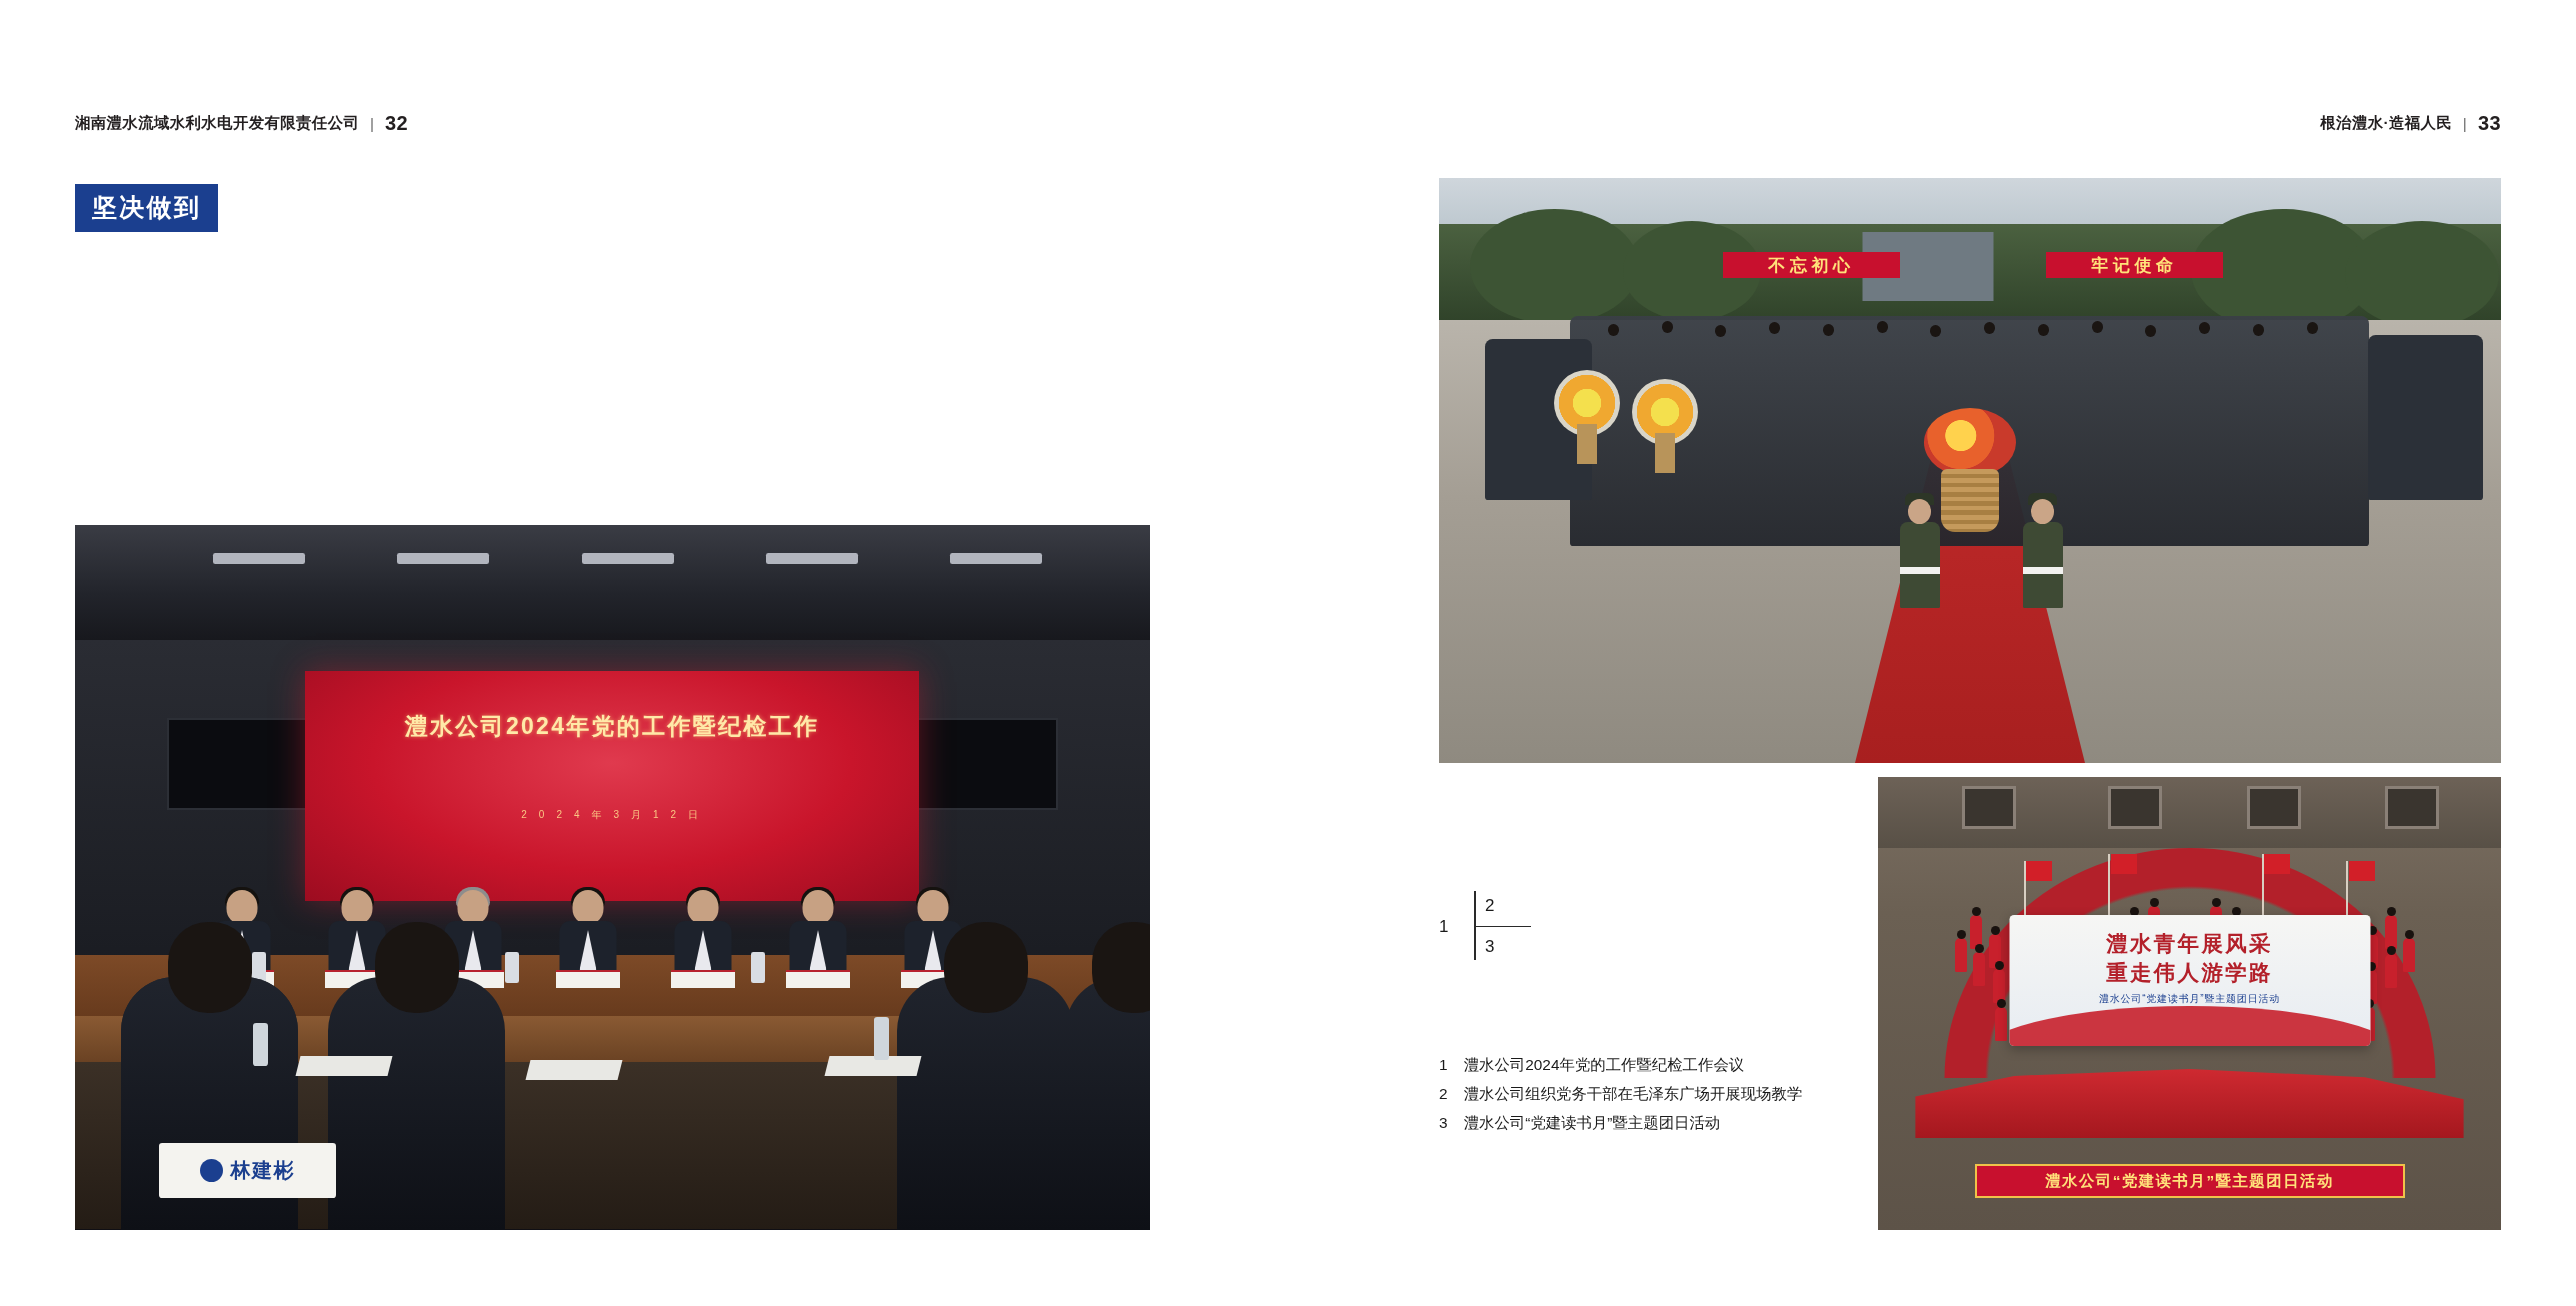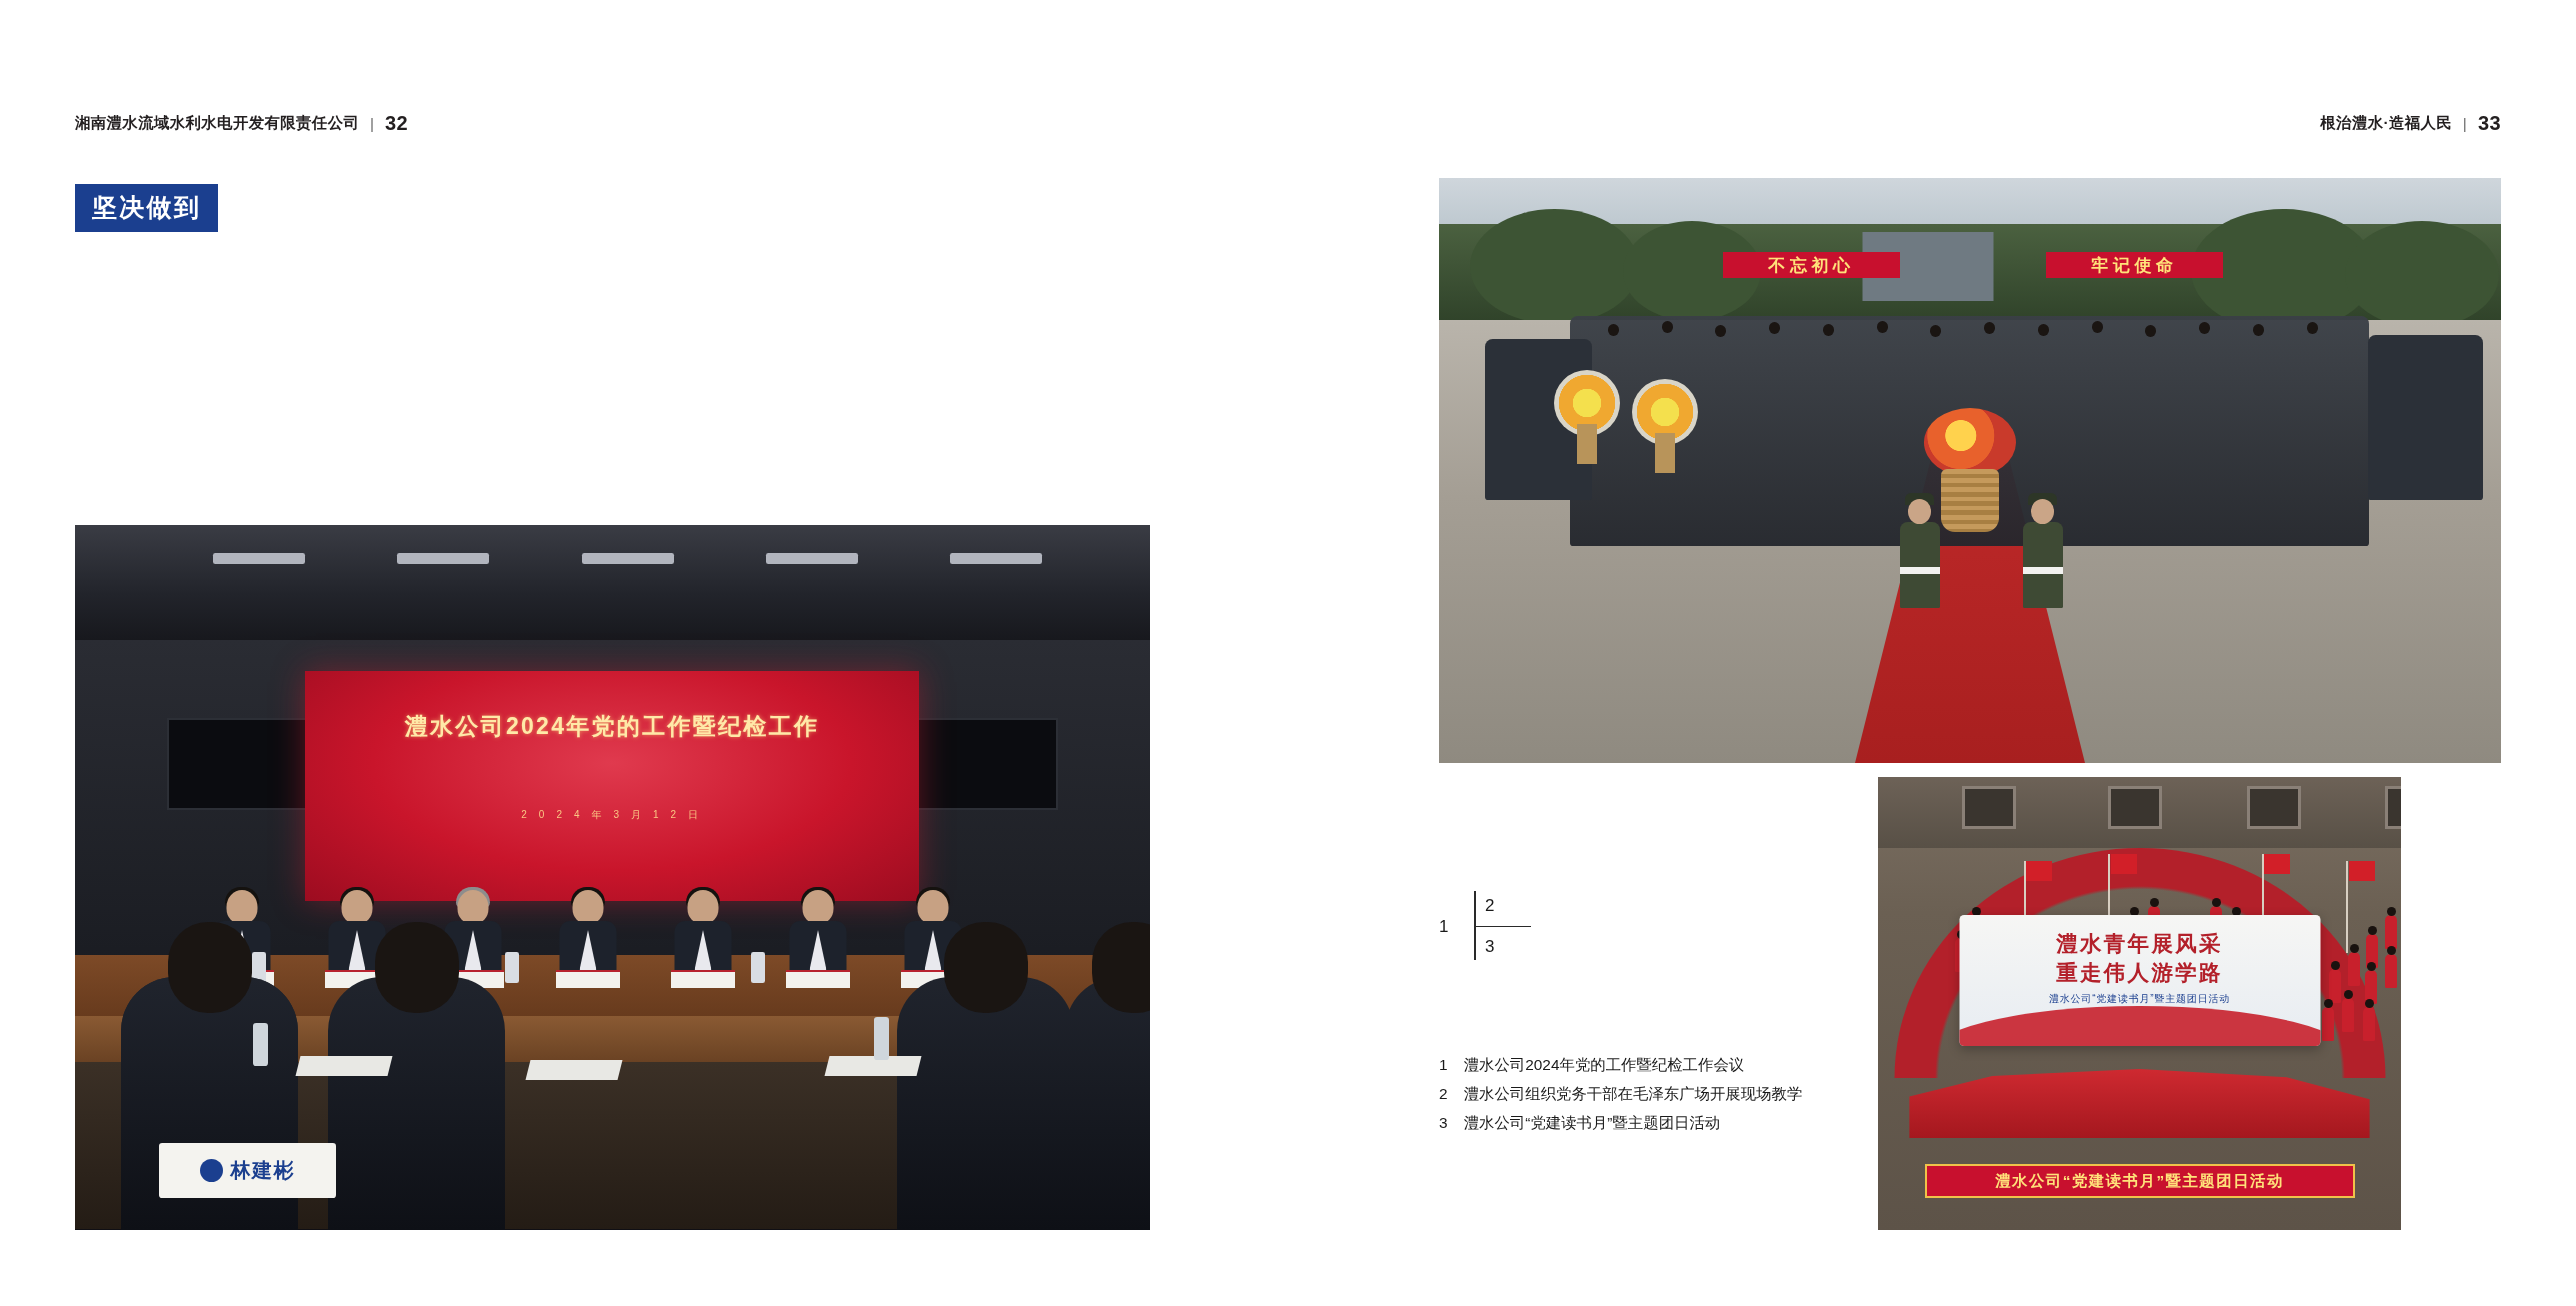--- a/index.html
+++ b/index.html
@@ -227,21 +227,21 @@
   }
   .p2-soldier {
     position:absolute; width:40px; height:115px;
   }
   .p2-soldier .sbody { position:absolute; left:0; bottom:0; width:40px; height:86px; background:#3e4a34; border-radius:7.7px 7.7px 1.5px 1.5px;}
   .p2-soldier .shead { position:absolute; left:8.4px; top:6.1px; width:23px; height:24.6px; border-radius:50%; background:#caa587;}
   .p2-soldier .shat { position:absolute; left:5.4px; top:0; width:29px; height:12.3px; border-radius:6.1px 6.1px 0 0; background:#2d3627;}
   .p2-soldier .sbelt { position:absolute; left:0; bottom:34px; width:40px; height:7px; background:#f2f2f0;}
 
   
-  #photo3 { left: 1878px; top: 777px; width: 523px; height: 453px; }
+  #photo3 { left: 1878px; top: 777px; width: 623px; height: 453px; }
   .p3-ground {
     position:absolute; inset:0;
     background: linear-gradient(180deg,#7b6f62 0%,#6b6053 30%,#5d5348 100%);
   }
   .p3-wallstrip {
     position:absolute; left:0; top:0; width:100%; height:71px;
     background: linear-gradient(180deg,#6d6257 0%,#585046 100%);
   }
   .p3-win { position:absolute; top:9.2px; width:54px; height:43px; background:#3a352f; border:3.1px solid #8a8077; }
   .p3-arc {

